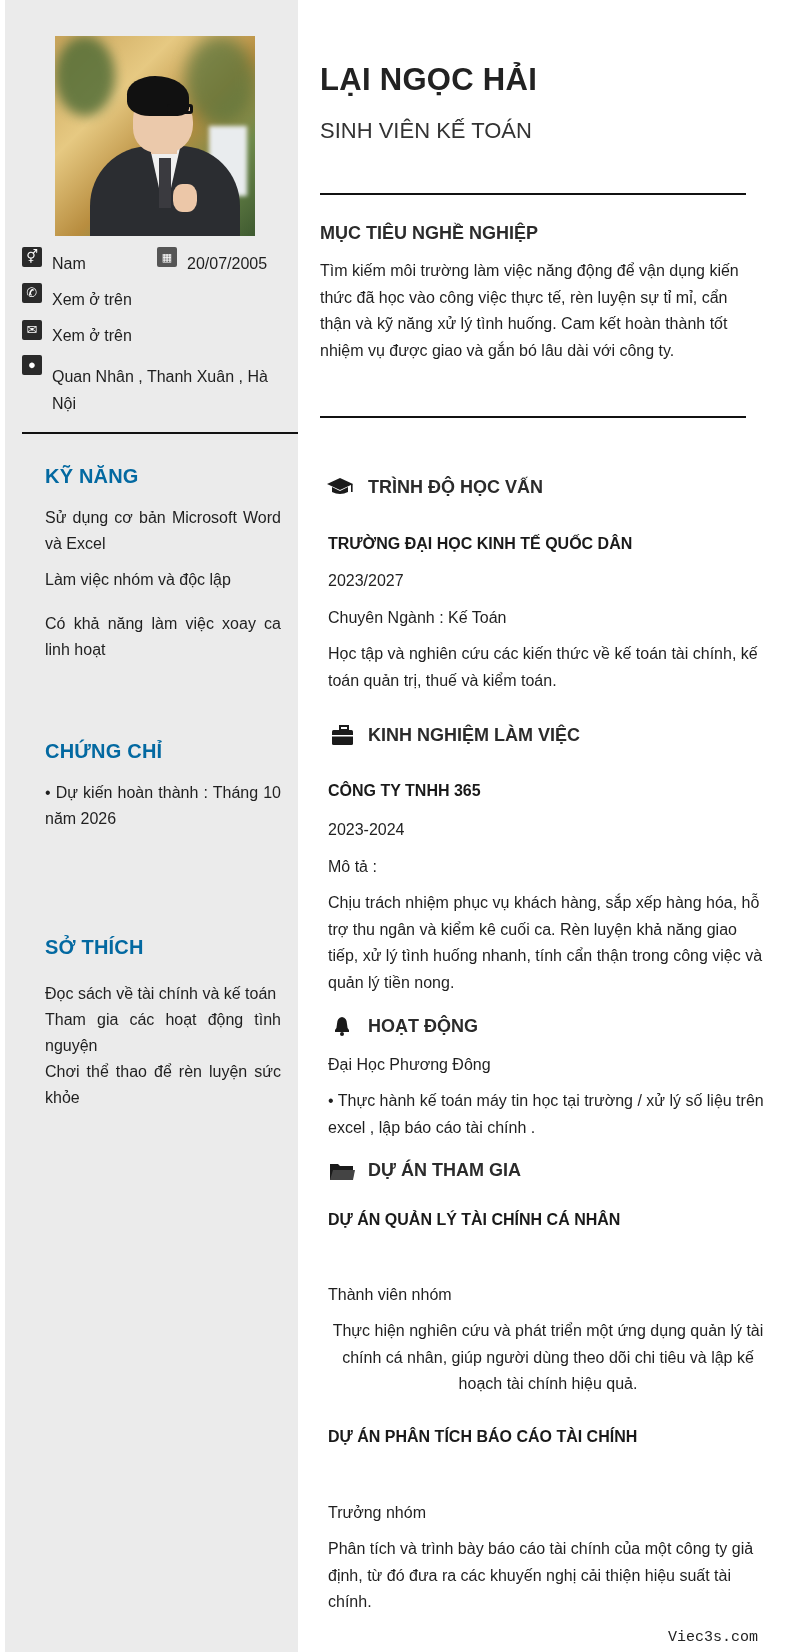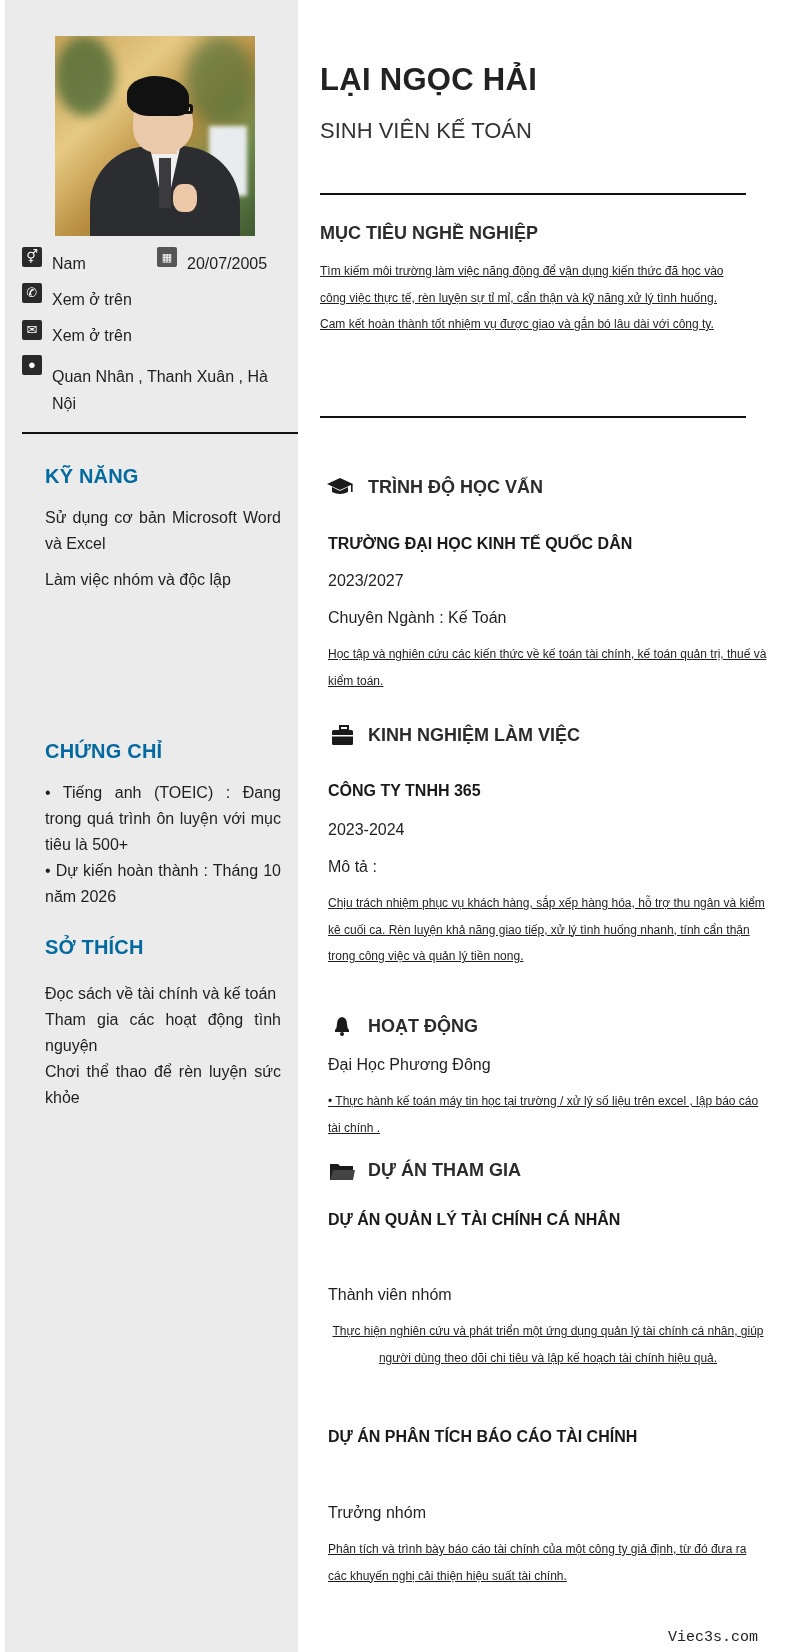--- a/index.html
+++ b/index.html
@@ -23,21 +23,21 @@
   .info-row { position: absolute; font-size: 16px; line-height: 26px; color: #1f1f1f; }
   .ico { position: absolute; width: 20px; height: 20px; background: #2a2a2a; border-radius: 2px; color: #fff; font-size: 13px; line-height: 20px; text-align: center; }
   .divider { position: absolute; height: 2px; background: #111; }
 
   .side-section { position: absolute; left: 45px; width: 236px; }
   .side-title { font-size: 20px; font-weight: bold; color: #0369a1; letter-spacing: .2px; }
   .side-item { font-size: 16px; line-height: 26px; color: #1f1f1f; text-align: justify; }
   .name { position: absolute; left: 320px; top: 62px; font-size: 31px; font-weight: bold; color: #222; letter-spacing: .3px; }
   .role { position: absolute; left: 320px; top: 118px; font-size: 22px; color: #333; }
   .sec-title { position: absolute; font-size: 18px; font-weight: bold; color: #2b2b2b; }
-  .para { position: absolute; font-size: 12px; line-height: 26.5px; color: #1f1f1f; text-decoration: underline; }
+  .para { position: absolute; font-size: 16px; line-height: 26.5px; color: #1f1f1f; }
   .bold-line { position: absolute; font-size: 16px; font-weight: bold; color: #1a1a1a; }
   .line { position: absolute; font-size: 16px; color: #1f1f1f; }
   .sec-icon { position: absolute; width: 28px; height: 22px; }
   .footer { position: absolute; right: 42px; top: 1629px; font-family: "Liberation Mono", "DejaVu Sans Mono", monospace; font-size: 15px; color: #222; }
 </style>
 </head>
 <body>
 
 <div class="sidebar"></div>
 
@@ -69,25 +69,25 @@
 
 <span class="ico" style="left:22px; top:355px;">●</span>
 <span class="info-row" style="left:52px; top:363px; width:230px; line-height:27px;">Quan Nhân , Thanh Xuân , Hà Nội</span>
 
 <div class="divider" style="left:22px; top:432px; width:276px;"></div>
 
 <div class="side-section" style="top:465px;">
   <div class="side-title" style="margin-bottom:17px;">KỸ NĂNG</div>
   <div class="side-item" style="margin-bottom:10px;">Sử dụng cơ bản Microsoft Word và Excel</div>
   <div class="side-item" style="margin-bottom:18px;">Làm việc nhóm và độc lập</div>
+  <div class="side-item">Có khả năng làm việc xoay ca linh hoạt</div>
 </div>
 
 <div class="side-section" style="top:740px;">
   <div class="side-title" style="margin-bottom:17px;">CHỨNG CHỈ</div>
-  <div class="side-item">• Tiếng anh (TOEIC) : Đang trong quá trình ôn luyện với mục tiêu là 500+</div>
   <div class="side-item">• Dự kiến hoàn thành : Tháng 10 năm 2026</div>
 </div>
 
 <div class="side-section" style="top:936px;">
   <div class="side-title" style="margin-bottom:22px;">SỞ THÍCH</div>
   <div class="side-item">Đọc sách về tài chính và kế toán</div>
   <div class="side-item">Tham gia các hoạt động tình nguyện</div>
   <div class="side-item">Chơi thể thao để rèn luyện sức khỏe</div>
 </div>
 

